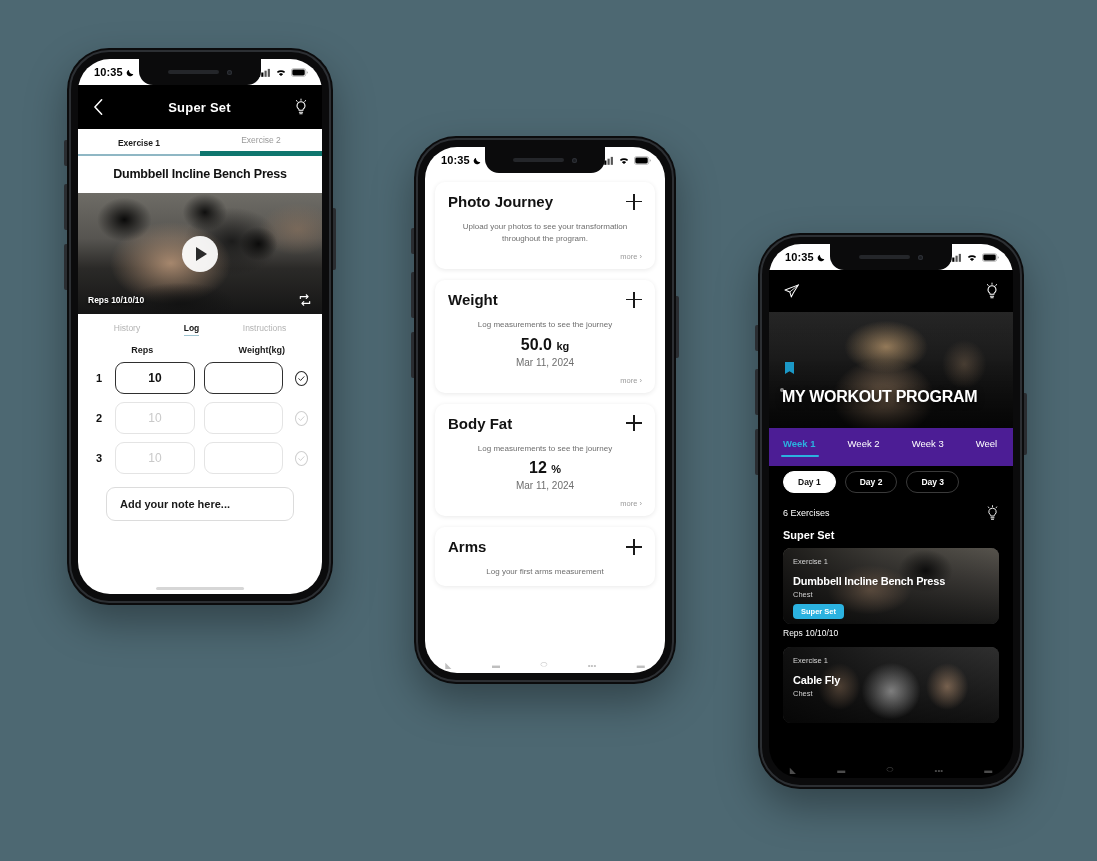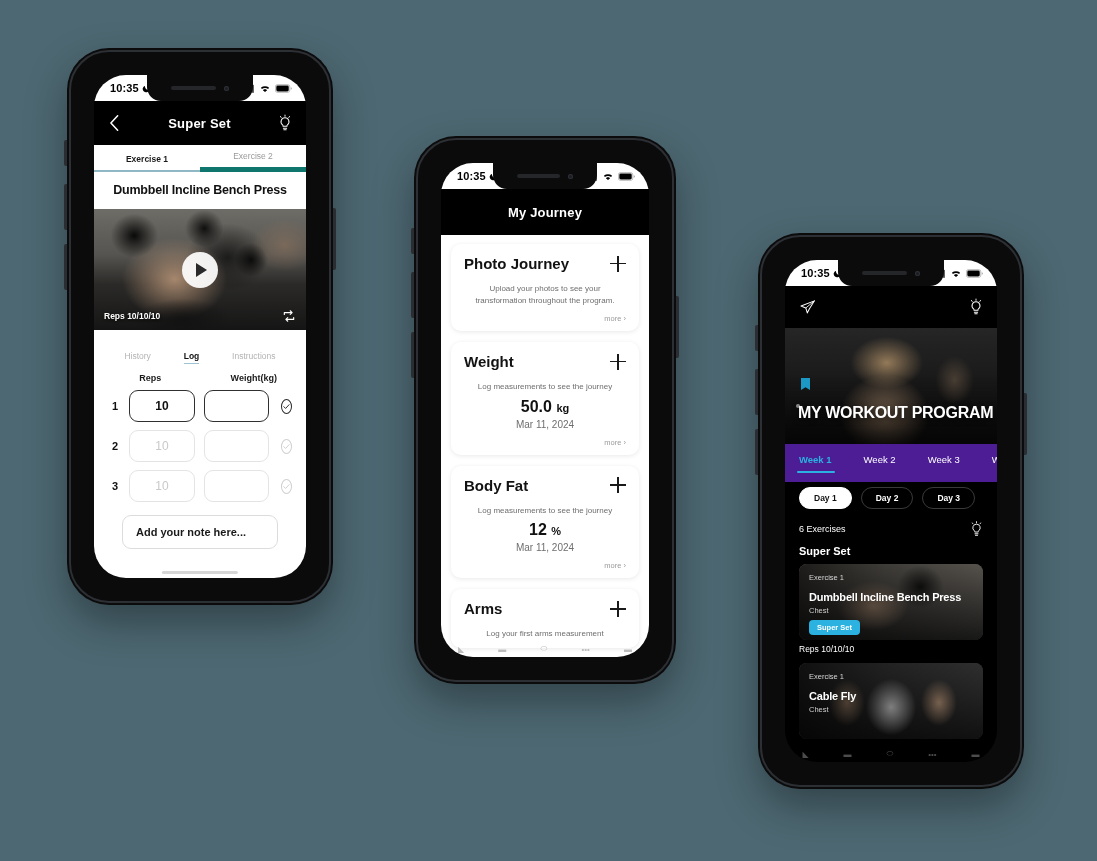--- a/index.html
+++ b/index.html
@@ -9,21 +9,21 @@
     font-family: "Liberation Sans", sans-serif;
     overflow: hidden;
   }
   .stage { position: relative; width: 1097px; height: 861px; }
 
   
   .phone {
     position: absolute;
     background: #0b0b0c;
     border-radius: 42px;
-    padding: 27px;
+    padding: 11px;
     box-shadow: 0 18px 40px rgba(0,0,0,0.35);
   }
   .phone::before { 
     content: "";
     position: absolute; inset: 2px;
     border-radius: 40px;
     border: 2px solid #2c2f33;
     pointer-events: none;
     z-index: 5;
   }
@@ -143,21 +143,21 @@
     border-top: 7px solid transparent;
     border-bottom: 7px solid transparent;
   }
   .vid-foot {
     position: absolute; left: 0; right: 0; bottom: 0;
     display: flex; align-items: center; justify-content: space-between;
     padding: 0 10px 7px; color: #fff;
   }
   .vid-reps { font-size: 8.5px; font-weight: 700; text-shadow: 0 1px 3px rgba(0,0,0,.9); }
   .logpanel { background: #fff; flex: 1; padding: 9px 0 0; }
-  .tabs3 { display: flex; justify-content: space-around; padding: 0 14px 8px; margin-top: 12px; }
+  .tabs3 { display: flex; justify-content: space-around; padding: 0 14px 8px; }
   .tabs3 .t3 { font-size: 8.5px; color: #b3b3b3; position: relative; padding-bottom: 2px; }
   .tabs3 .t3.active { color: #111; font-weight: 600; }
   .tabs3 .t3.active::after {
     content:""; position:absolute; left:0; right:0; bottom:-1px; height:1.5px; background:#9ec4d0;
   }
   .loghead { display: flex; padding: 2px 26px 3px 30px; gap: 29px; }
   .loghead .hl { font-size: 9px; font-weight: 700; color: #1b1b1b; text-align: center; }
   .hl.reps { width: 74px; }
   .hl.wt { width: 74px; margin-left: 22px; }
   .logrow { display: flex; align-items: center; padding: 4px 14px 4px 18px; gap: 9px; }
@@ -477,23 +477,20 @@
             <rect x="2" y="2" width="19" height="9" rx="2.2" fill="#000"></rect>
             <path d="M24.2 4.4v4.2a2.3 2.3 0 0 0 0-4.2z" fill="#000" fill-opacity=".45"></path>
           </svg>
         </div>
         <div class="notch">
           <div class="speaker"></div>
           <div class="cam"></div>
         </div>
       </div>
 
-      <div class="hdr">
-        <div class="hdr-title">My Journey</div>
-      </div>
 
       <div class="journey-body">
 
         <div class="jcard">
           <div class="jc-top">
             <div class="jc-title">Photo Journey</div>
             <div class="plus"></div>
           </div>
           <div class="jc-sub">Upload your photos to see your transformation throughout the program.</div>
           <div class="jc-more">more ›</div>

